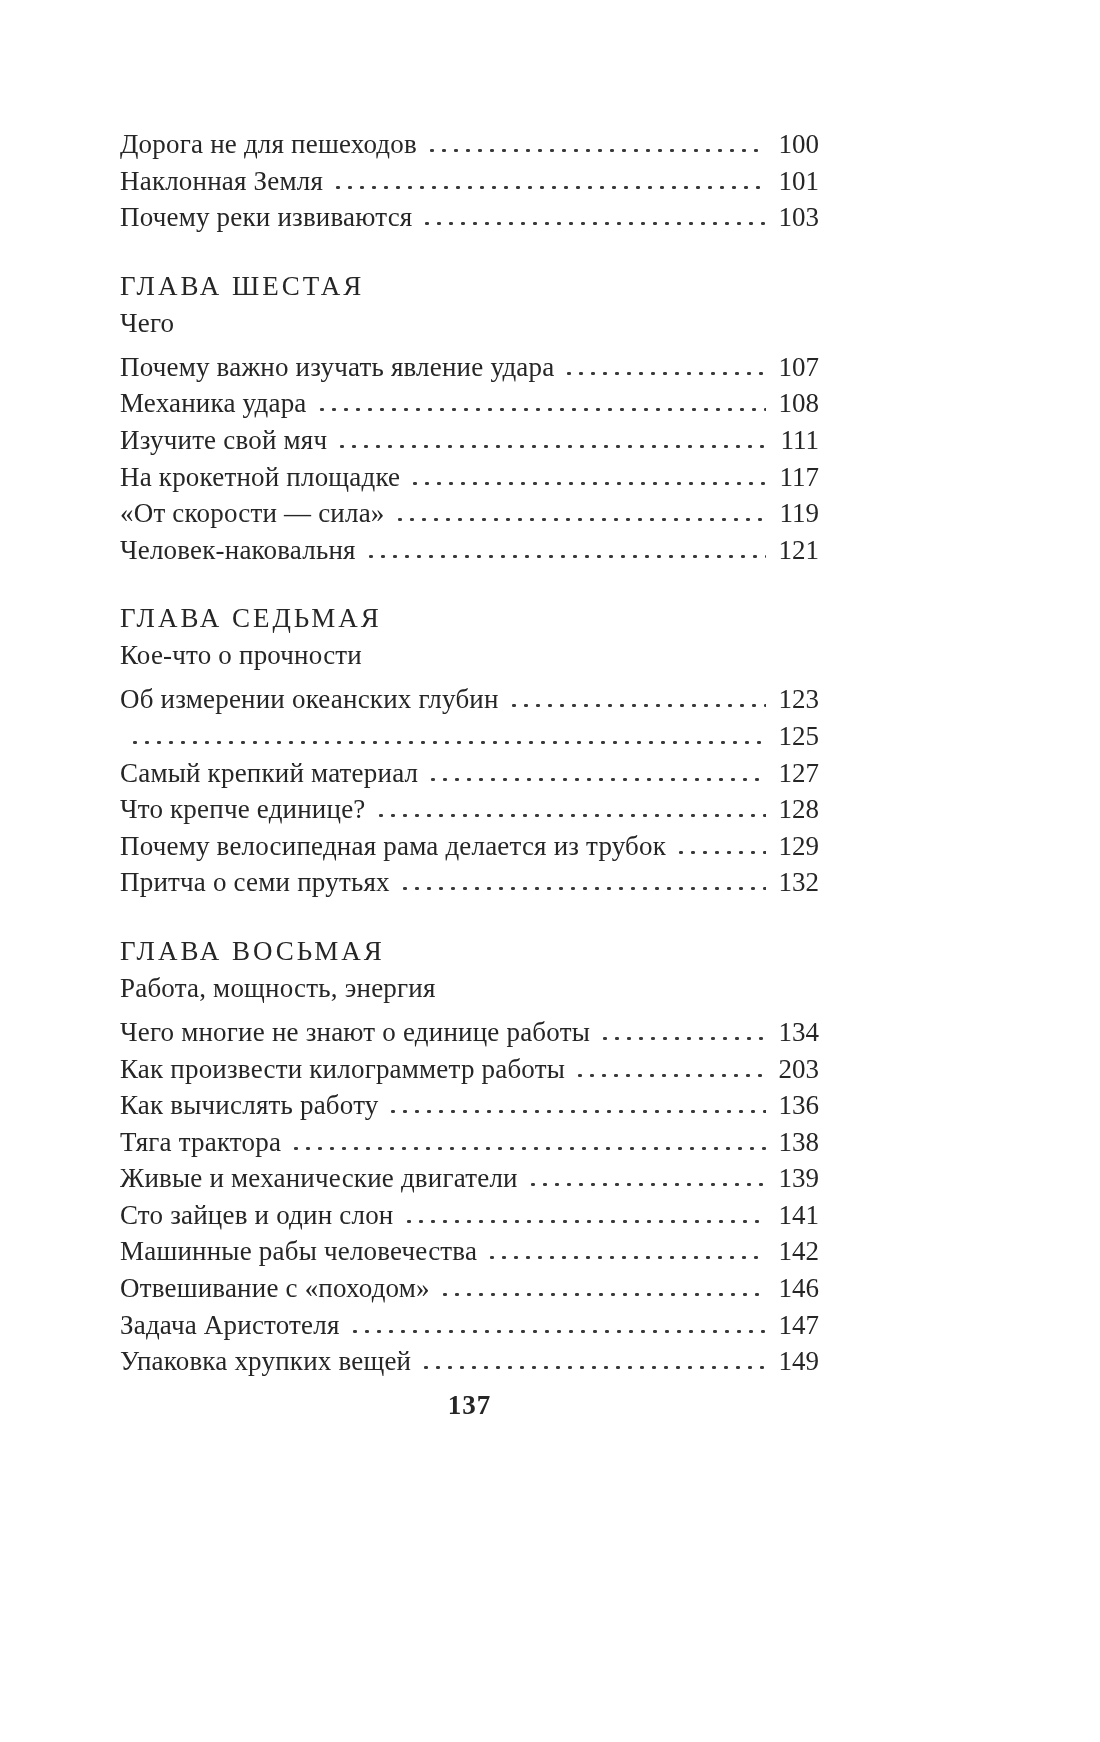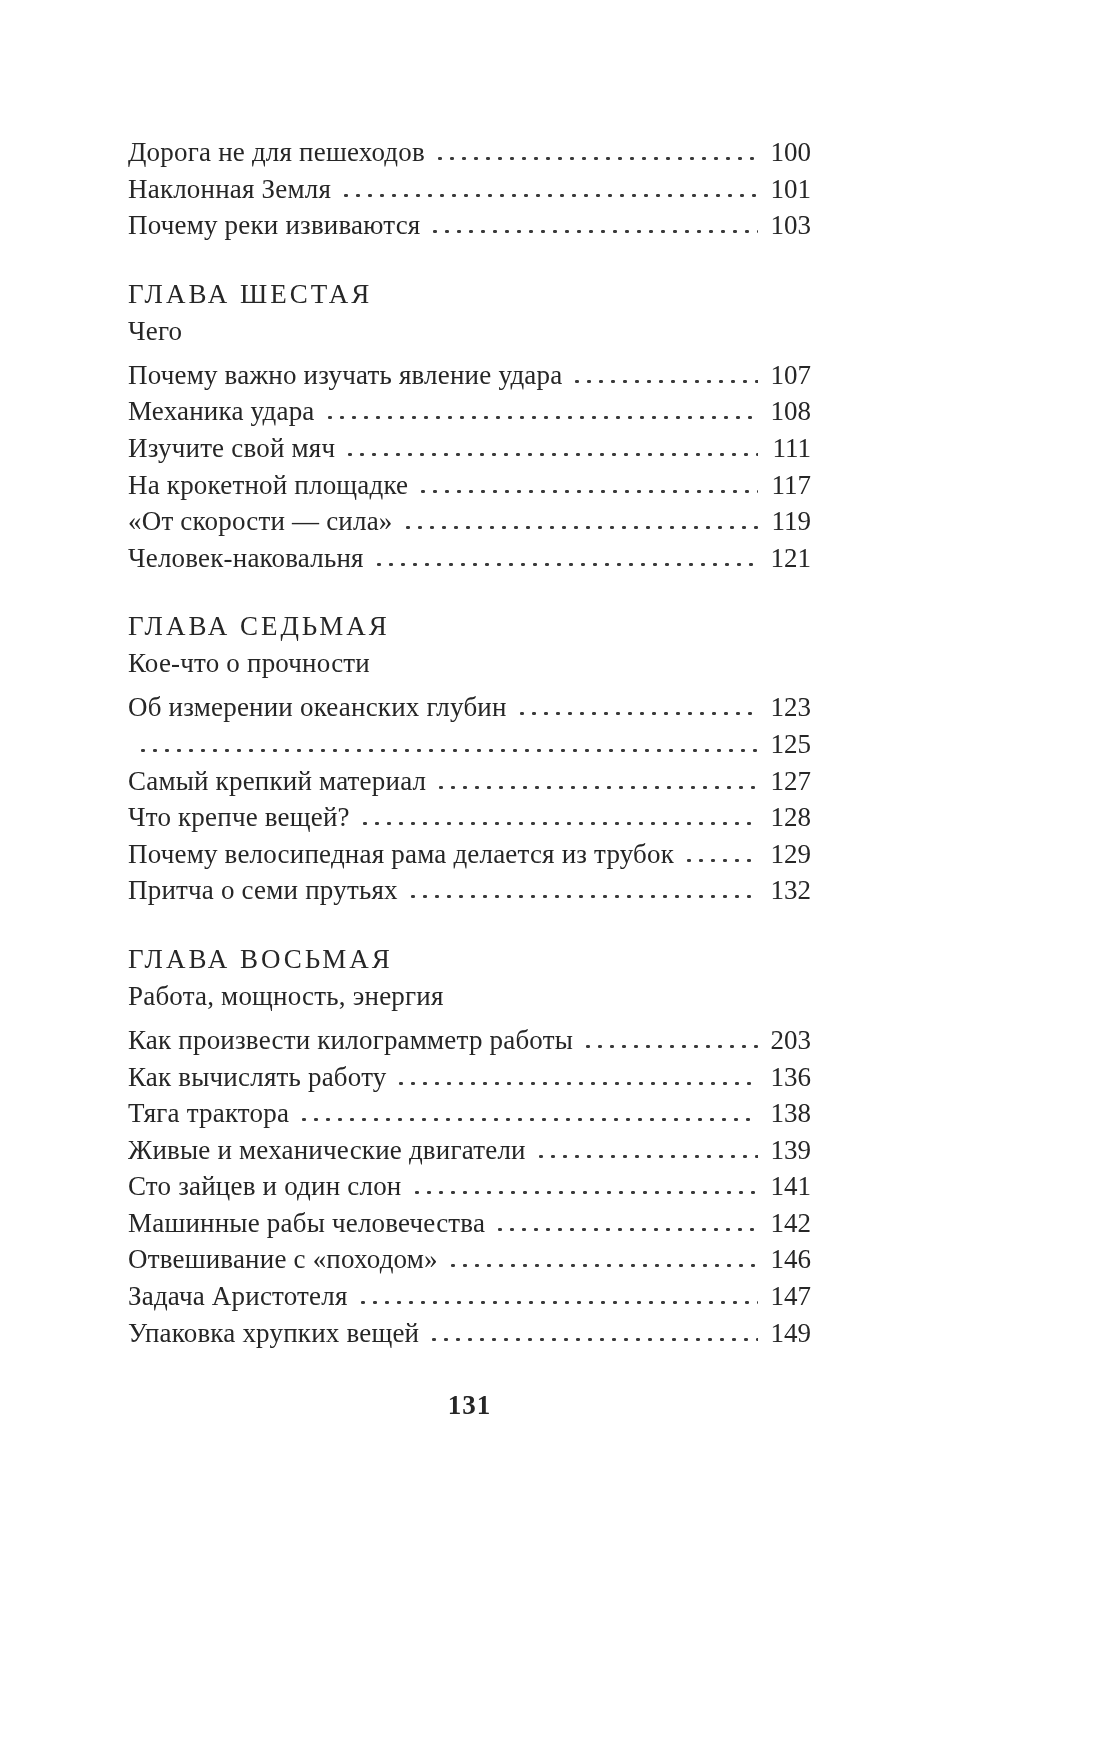--- a/index.html
+++ b/index.html
@@ -16,21 +16,21 @@
     color: #262626;
     overflow: hidden;
   }
   .toc {
     position: absolute;
     left: 116px;
     top: 122px;
     width: 707px;
   }
   .toc-section {
-    margin: 12px;
+    margin: 4px;
   }
   .chapter-heading {
     text-align: left;
     margin-top: 32px;
     margin-bottom: 8px;
   }
   .chapter-title {
     font-size: 27px;
     line-height: 37px;
     letter-spacing: 3px;
@@ -149,41 +149,46 @@
         <div class="toc-entry">
           <span class="leader"></span>
           <span class="entry-page">125</span>
         </div>
         <div class="toc-entry">
           <span class="entry-title">Самый крепкий материал</span>
           <span class="leader"></span>
           <span class="entry-page">127</span>
         </div>
         <div class="toc-entry">
-          <span class="entry-title">Что крепче вещей?</span>
+          <span class="entry-title">Что крепче единице?</span>
           <span class="leader"></span>
           <span class="entry-page">128</span>
         </div>
         <div class="toc-entry">
           <span class="entry-title">Почему велосипедная рама делается из трубок</span>
           <span class="leader"></span>
           <span class="entry-page">129</span>
         </div>
         <div class="toc-entry">
           <span class="entry-title">Притча о семи прутьях</span>
           <span class="leader"></span>
           <span class="entry-page">132</span>
         </div>
       </section>
       <section class="toc-section">
         <div class="chapter-heading">
           <div class="chapter-title">ГЛАВА ВОСЬМАЯ</div>
           <div class="chapter-subtitle">Работа, мощность, энергия</div>
         </div>
         <div class="toc-entry">
+          <span class="entry-title">Чего многие не знают о единице работы</span>
+          <span class="leader"></span>
+          <span class="entry-page">134</span>
+        </div>
+        <div class="toc-entry">
           <span class="entry-title">Как произвести килограмметр работы</span>
           <span class="leader"></span>
           <span class="entry-page">203</span>
         </div>
         <div class="toc-entry">
           <span class="entry-title">Как вычислять работу</span>
           <span class="leader"></span>
           <span class="entry-page">136</span>
         </div>
         <div class="toc-entry">
@@ -216,14 +221,14 @@
           <span class="leader"></span>
           <span class="entry-page">147</span>
         </div>
         <div class="toc-entry">
           <span class="entry-title">Упаковка хрупких вещей</span>
           <span class="leader"></span>
           <span class="entry-page">149</span>
         </div>
       </section>
     </div>
-  <div class="folio">131</div>
+  <div class="folio">137</div>
 </div>
 
 </body></html>

